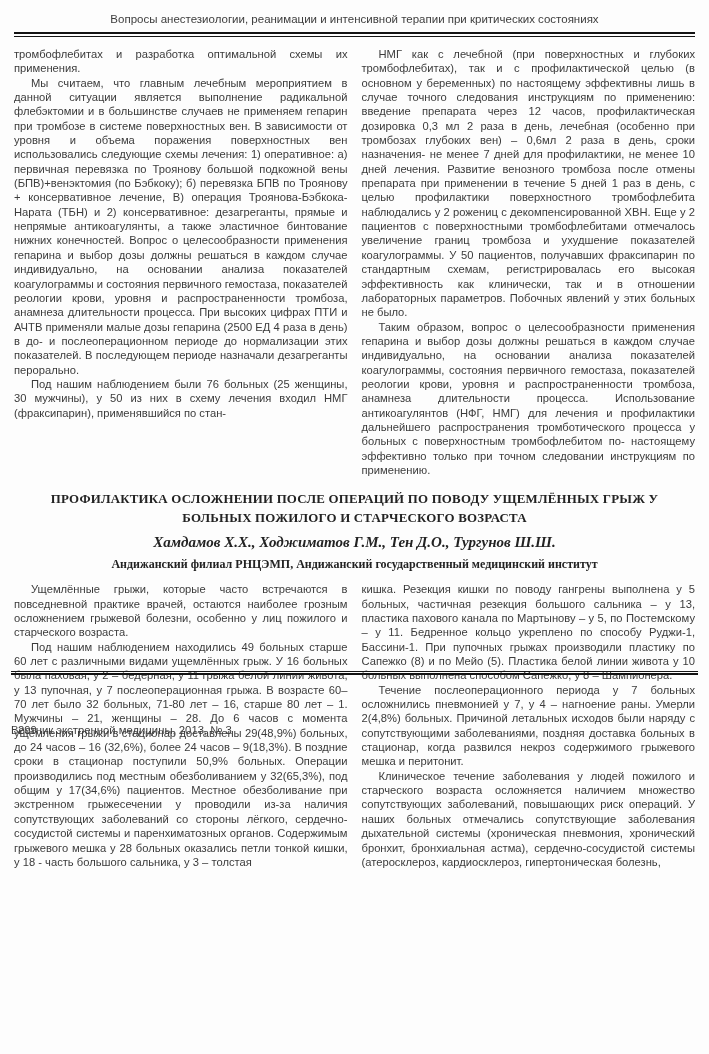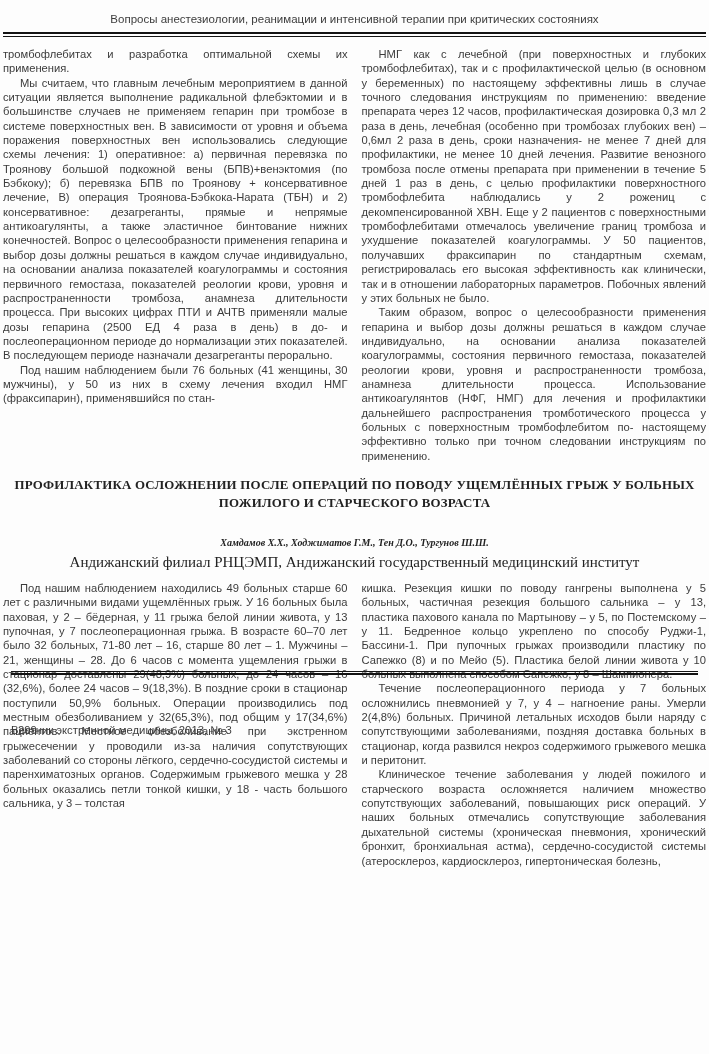--- a/index.html
+++ b/index.html
@@ -7,21 +7,21 @@
     width: 709px; height: 1054px;
     background: #fdfdfd;
     font-family: "Liberation Sans", sans-serif;
     position: relative;
     overflow: hidden;
   }
   .page {
     position: relative;
     width: 709px; height: 744px;
     box-sizing: border-box;
-    padding: 0 3px;
+    padding: 0 14px;
   }
   .content { height: 1016px; overflow: hidden; }
 
   .running-header {
     text-align: center;
     font-size: 11.5px;
     color: #3d3d3d;
     padding-top: 13px;
     padding-bottom: 7px;
   }
@@ -52,26 +52,26 @@
   .article-title {
     font-weight: bold;
     font-size: 12.9px;
     line-height: 18.5px;
     letter-spacing: 0.2px;
     margin: 4px 4px;
   }
   .article-authors {
     font-weight: bold;
     font-style: italic;
-    font-size: 10px;
-    margin-top: 24px;
+    font-size: 15px;
+    margin-top: 7px;
   }
   .article-affiliation {
-    font-weight: normal;
-    font-size: 15px;
+    font-weight: bold;
+    font-size: 12px;
     margin-top: 6px;
   }
 
   .footer {
     position: absolute;
     left: 11px; right: 11px; bottom: 5px;
   }
   .footer-rules { margin-bottom: 4px; }
   .footer-rules .rule-thin  { margin: 0; }
   .footer-rules .rule-thick { margin-top: 1.5px; border-top-width: 2px; }
@@ -91,36 +91,37 @@
   <div class="content">
 
     <div class="running-header">Вопросы анестезиологии, реанимации и интенсивной терапии при критических состояниях</div>
     <hr class="rule-thick">
     <hr class="rule-thin">
 
     <div class="cols">
       <div class="col">
         <p class="cont">тромбофлебитах и разработка оптимальной схемы их применения.</p>
         <p>Мы считаем, что главным лечебным мероприятием в данной ситуации является выполнение радикальной флебэктомии и в большинстве случаев не применяем гепарин при тромбозе в системе поверхностных вен. В зависимости от уровня и объема поражения поверхностных вен использовались следующие схемы лечения: 1) оперативное: а) первичная перевязка по Троянову большой подкожной вены (БПВ)+венэктомия (по Бэбкоку); б) перевязка БПВ по Троянову + консервативное лечение, В) операция Троянова-Бэбкока-Нарата (ТБН) и 2) консервативное: дезагреганты, прямые и непрямые антикоагулянты, а также эластичное бинтование нижних конечностей. Вопрос о целесообразности применения гепарина и выбор дозы должны решаться в каждом случае индивидуально, на основании анализа показателей коагулограммы и состояния первичного гемостаза, показателей реологии крови, уровня и распространенности тромбоза, анамнеза длительности процесса. При высоких цифрах ПТИ и АЧТВ применяли малые дозы гепарина (2500 ЕД 4 раза в день) в до- и послеоперационном периоде до нормализации этих показателей. В последующем периоде назначали дезагреганты перорально.</p>
-        <p>Под нашим наблюдением были 76 больных (41 женщины, 30 мужчины), у 50 из них в схему лечения входил НМГ (фраксипарин), применявшийся по стан-</p>
+        <p>Под нашим наблюдением были 76 больных (25 женщины, 30 мужчины), у 50 из них в схему лечения входил НМГ (фраксипарин), применявшийся по стан-</p>
       </div>
       <div class="col">
         <p>НМГ как с лечебной (при поверхностных и глубоких тромбофлебитах), так и с профилактической целью (в основном у беременных) по настоящему эффективны лишь в случае точного следования инструкциям по применению: введение препарата через 12 часов, профилактическая дозировка 0,3 мл 2 раза в день, лечебная (особенно при тромбозах глубоких вен) – 0,6мл 2 раза в день, сроки назначения- не менее 7 дней для профилактики, не менее 10 дней лечения. Развитие венозного тромбоза после отмены препарата при применении в течение 5 дней 1 раз в день, с целью профилактики поверхностного тромбофлебита наблюдались у 2 рожениц с декомпенсированной ХВН. Еще у 2 пациентов с поверхностными тромбофлебитами отмечалось увеличение границ тромбоза и ухудшение показателей коагулограммы. У 50 пациентов, получавших фраксипарин по стандартным схемам, регистрировалась его высокая эффективность как клинически, так и в отношении лабораторных параметров. Побочных явлений у этих больных не было.</p>
         <p>Таким образом, вопрос о целесообразности применения гепарина и выбор дозы должны решаться в каждом случае индивидуально, на основании анализа показателей коагулограммы, состояния первичного гемостаза, показателей реологии крови, уровня и распространенности тромбоза, анамнеза длительности процесса. Использование антикоагулянтов (НФГ, НМГ) для лечения и профилактики дальнейшего распространения тромботического процесса у больных с поверхностным тромбофлебитом по- настоящему эффективно только при точном следовании инструкциям по применению.</p>
       </div>
     </div>
 
     <div class="article-head">
       <div class="article-title">ПРОФИЛАКТИКА ОСЛОЖНЕНИИ ПОСЛЕ ОПЕРАЦИЙ ПО ПОВОДУ УЩЕМЛЁННЫХ ГРЫЖ У БОЛЬНЫХ ПОЖИЛОГО И СТАРЧЕСКОГО ВОЗРАСТА</div>
       <div class="article-authors">Хамдамов Х.Х., Ходжиматов Г.М., Тен Д.О., Тургунов Ш.Ш.</div>
       <div class="article-affiliation">Андижанский филиал РНЦЭМП, Андижанский государственный медицинский институт</div>
     </div>
 
     <div class="cols">
       <div class="col">
+        <p>Ущемлённые грыжи, которые часто встречаются в повседневной практике врачей, остаются наиболее грозным осложнением грыжевой болезни, особенно у лиц пожилого и старческого возраста.</p>
         <p>Под нашим наблюдением находились 49 больных старше 60 лет с различными видами ущемлённых грыж. У 16 больных была паховая, у 2 – бёдерная, у 11 грыжа белой линии живота, у 13 пупочная, у 7 послеоперационная грыжа. В возрасте 60–70 лет было 32 больных, 71-80 лет – 16, старше 80 лет – 1. Мужчины – 21, женщины – 28. До 6 часов с момента ущемления грыжи в стационар доставлены 29(48,9%) больных, до 24 часов – 16 (32,6%), более 24 часов – 9(18,3%). В поздние сроки в стационар поступили 50,9% больных. Операции производились под местным обезболиванием у 32(65,3%), под общим у 17(34,6%) пациентов. Местное обезболивание при экстренном грыжесечении у проводили из-за наличия сопутствующих заболеваний со стороны лёгкого, сердечно-сосудистой системы и паренхиматозных органов. Содержимым грыжевого мешка у 28 больных оказались петли тонкой кишки, у 18 - часть большого сальника, у 3 – толстая</p>
       </div>
       <div class="col">
         <p class="cont">кишка. Резекция кишки по поводу гангрены выполнена у 5 больных, частичная резекция большого сальника – у 13, пластика пахового канала по Мартынову – у 5, по Постемскому – у 11. Бедренное кольцо укреплено по способу Руджи-1, Бассини-1. При пупочных грыжах производили пластику по Сапежко (8) и по Мейо (5). Пластика белой линии живота у 10 больных выполнена способом Сапежко, у 8 – Шампионера.</p>
         <p>Течение послеоперационного периода у 7 больных осложнились пневмонией у 7, у 4 – нагноение раны. Умерли 2(4,8%) больных. Причиной летальных исходов были наряду с сопутствующими заболеваниями, поздняя доставка больных в стационар, когда развился некроз содержимого грыжевого мешка и перитонит.</p>
         <p>Клиническое течение заболевания у людей пожилого и старческого возраста осложняется наличием множество сопутствующих заболеваний, повышающих риск операций. У наших больных отмечались сопутствующие заболевания дыхательной системы (хроническая пневмония, хронический бронхит, бронхиальная астма), сердечно-сосудистой системы (атеросклероз, кардиосклероз, гипертоническая болезнь,</p>
       </div>
     </div>
 
   </div>

